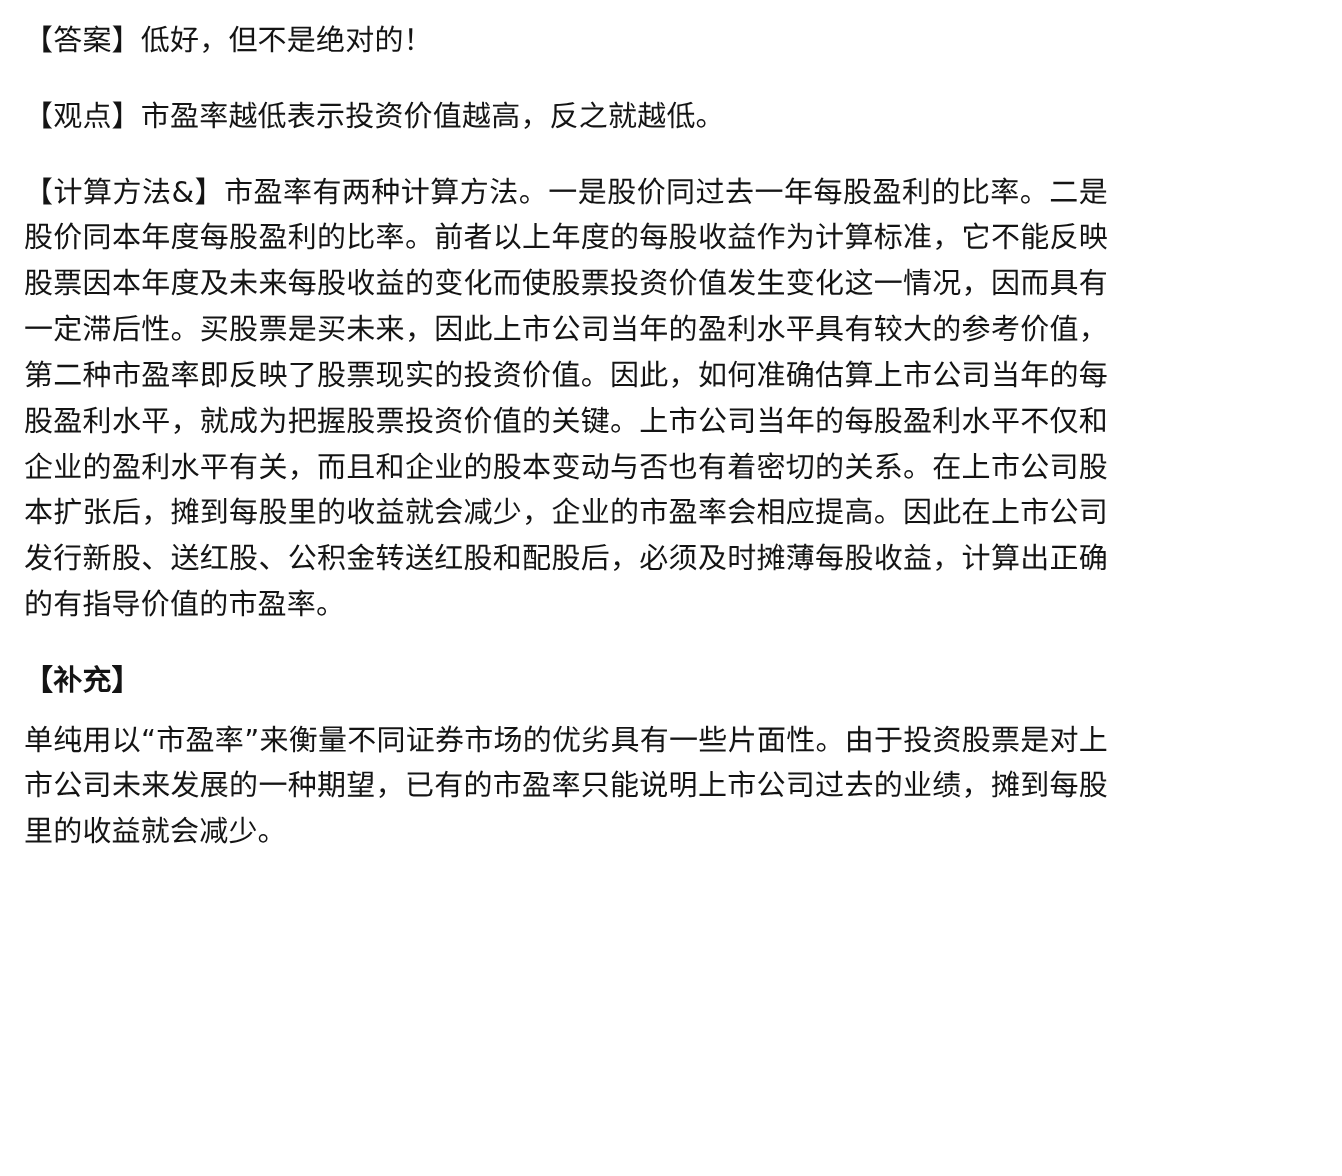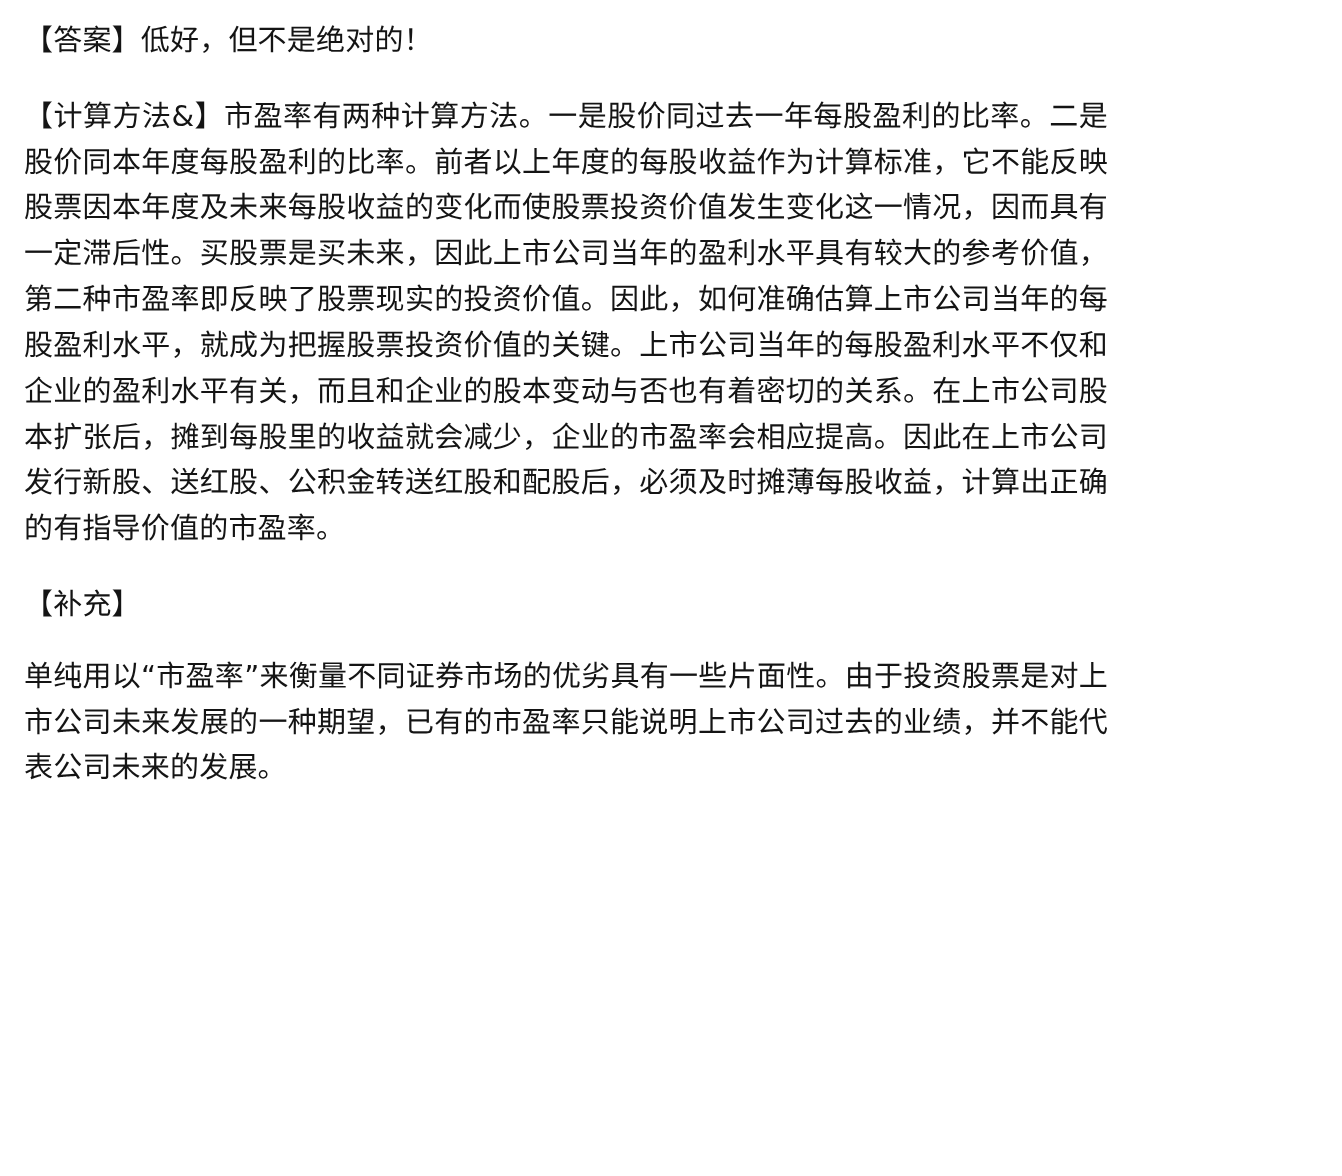--- a/index.html
+++ b/index.html
@@ -27,31 +27,33 @@
     margin: 0 0 30px 0;
     text-align: justify;
     text-justify: inter-ideograph;
     word-break: break-all;
     color: #141414;
   }
   .para:last-child {
     margin-bottom: 0;
   }
   .para.heading-only {
-    margin-bottom: 26px;
+    margin-bottom: 14px;
+    font-weight: bold;
   }
 </style>
 </head>
 <body>
 
 <div class="page">
 
   <p class="para">【答案】低好，但不是绝对的！</p>
 
+  <p class="para">【观点】市盈率越低表示投资价值越高，反之就越低。</p>
 
 
   <p class="para">【计算方法&amp;】市盈率有两种计算方法。一是股价同过去一年每股盈利的比率。二是股价同本年度每股盈利的比率。前者以上年度的每股收益作为计算标准，它不能反映股票因本年度及未来每股收益的变化而使股票投资价值发生变化这一情况，因而具有一定滞后性。买股票是买未来，因此上市公司当年的盈利水平具有较大的参考价值，第二种市盈率即反映了股票现实的投资价值。因此，如何准确估算上市公司当年的每股盈利水平，就成为把握股票投资价值的关键。上市公司当年的每股盈利水平不仅和企业的盈利水平有关，而且和企业的股本变动与否也有着密切的关系。在上市公司股本扩张后，摊到每股里的收益就会减少，企业的市盈率会相应提高。因此在上市公司发行新股、送红股、公积金转送红股和配股后，必须及时摊薄每股收益，计算出正确的有指导价值的市盈率。</p>
 
   <p class="para heading-only">【补充】</p>
 
-  <p class="para">单纯用以“市盈率”来衡量不同证券市场的优劣具有一些片面性。由于投资股票是对上市公司未来发展的一种期望，已有的市盈率只能说明上市公司过去的业绩，并不能代表公司未来的发展。</p>
+  <p class="para">单纯用以“市盈率”来衡量不同证券市场的优劣具有一些片面性。由于投资股票是对上市公司未来发展的一种期望，已有的市盈率只能说明上市公司过去的业绩，摊到每股里的收益就会减少。</p>
 
 </div>
 
 </body></html>

